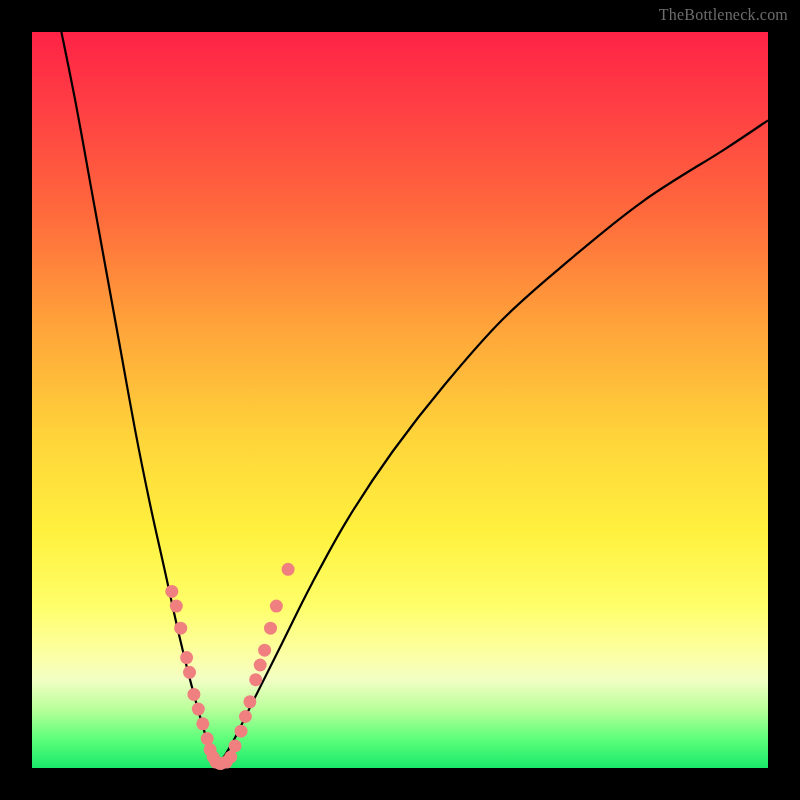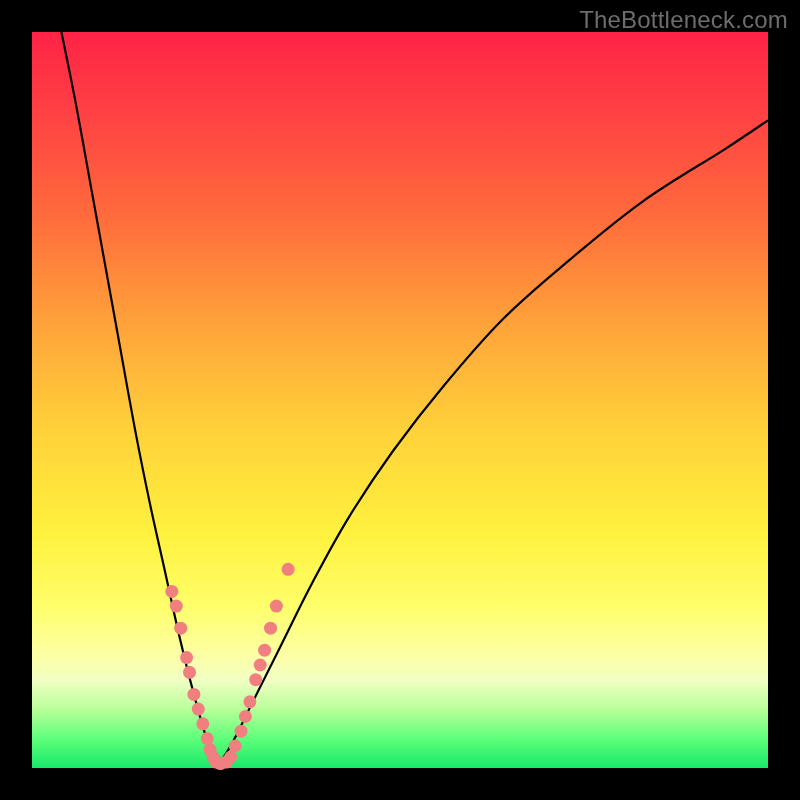--- a/index.html
+++ b/index.html
@@ -40,23 +40,24 @@
       #b9ff9a 92%,
       #5eff7a 96%,
       #19e86a 100%
     );
   }
   .watermark {
     position: absolute;
     top: 6px;
     right: 12px;
     color: #6d6d6d;
-    font-size: 24px;
+    font-size: 16px;
     letter-spacing: 0.2px;
     user-select: none;
+    font-family: Liberation Serif, serif;
   }
   svg.curves {
     position: absolute;
     left: 0;
     top: 0;
     width: 736px;
     height: 736px;
     overflow: visible;
   }
   .curve {

